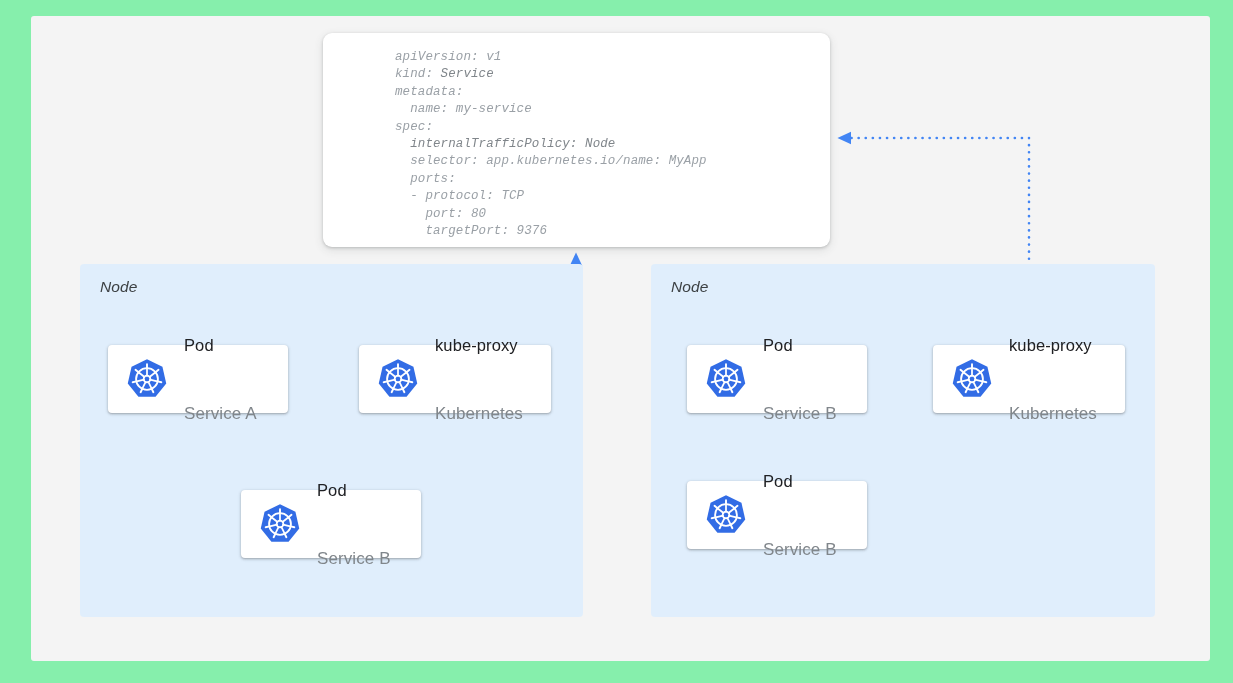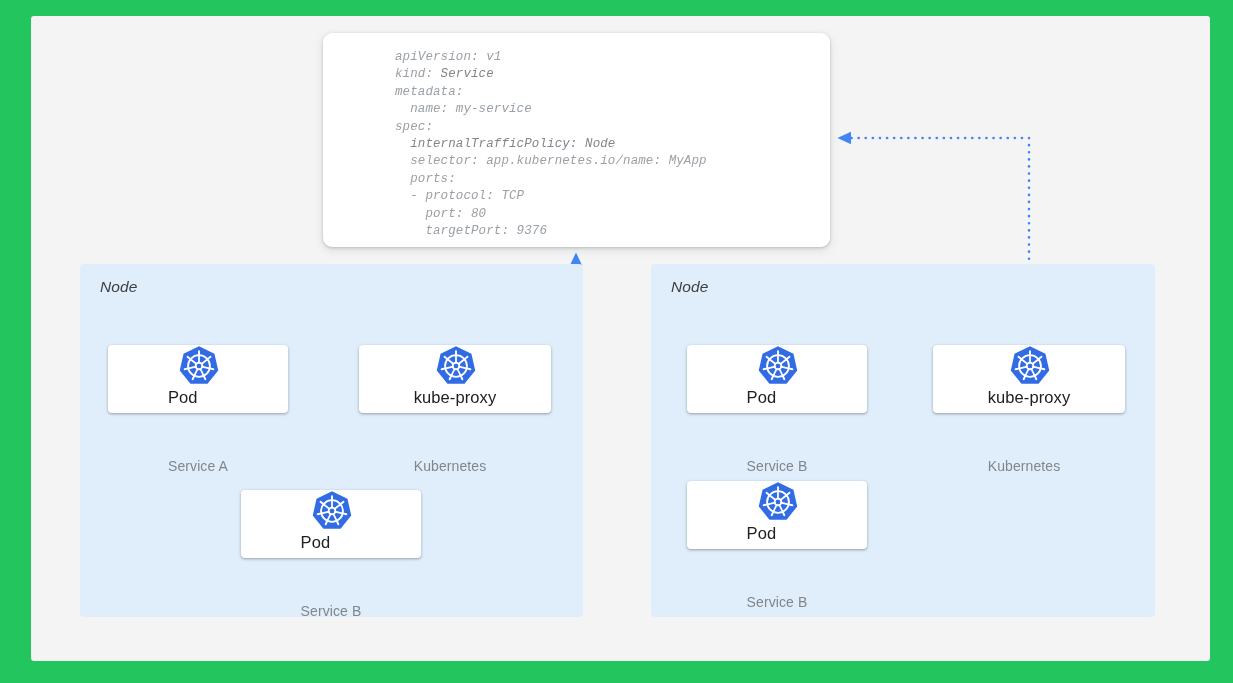--- a/index.html
+++ b/index.html
@@ -11,21 +11,21 @@
   body {
     font-family: "Liberation Sans", sans-serif;
     -webkit-font-smoothing: antialiased;
   }
 
   #stage {
     position: relative;
     width: 1233px;
     height: 683px;
     overflow: hidden;
-    background: #22c55e;
+    background: #86efac;
   }
 
   
   #canvas {
     position: absolute;
     left: 31px;
     top: 16px;
     width: 1179px;
     height: 645px;
     background: #f4f4f4;
@@ -92,39 +92,38 @@
   }
 
   
   .card {
     position: absolute;
     background: #ffffff;
     border-radius: 4px;
     box-shadow: 0 1px 2px rgba(60,64,67,0.30), 0 1px 3px 1px rgba(60,64,67,0.12);
     display: flex;
     align-items: center;
-    flex-direction: column;
   }
   .card .k8s-icon {
     flex: 0 0 auto;
     margin-left: 18px;
     margin-right: 16px;
     width: 42px;
     height: 42px;
     display: block;
   }
   .card-text { display: flex; flex-direction: column; justify-content: center; }
   .card-title {
     font-size: 16.5px;
     color: #202124;
     line-height: 21px;
     letter-spacing: 0.1px;
   }
   .card-sub {
-    font-size: 14px;
+    font-size: 17px;
     color: #80868b;
     line-height: 20px;
     letter-spacing: 0.1px;
     margin-top: 48px;
   }
 
   #card-pod-a        { left: 108px; top: 345px; width: 180px; height: 68px; }
   #card-kube-proxy-l { left: 359px; top: 345px; width: 192px; height: 68px; }
   #card-pod-b-left   { left: 241px; top: 490px; width: 180px; height: 68px; }
   #card-pod-b-right  { left: 687px; top: 345px; width: 180px; height: 68px; }

